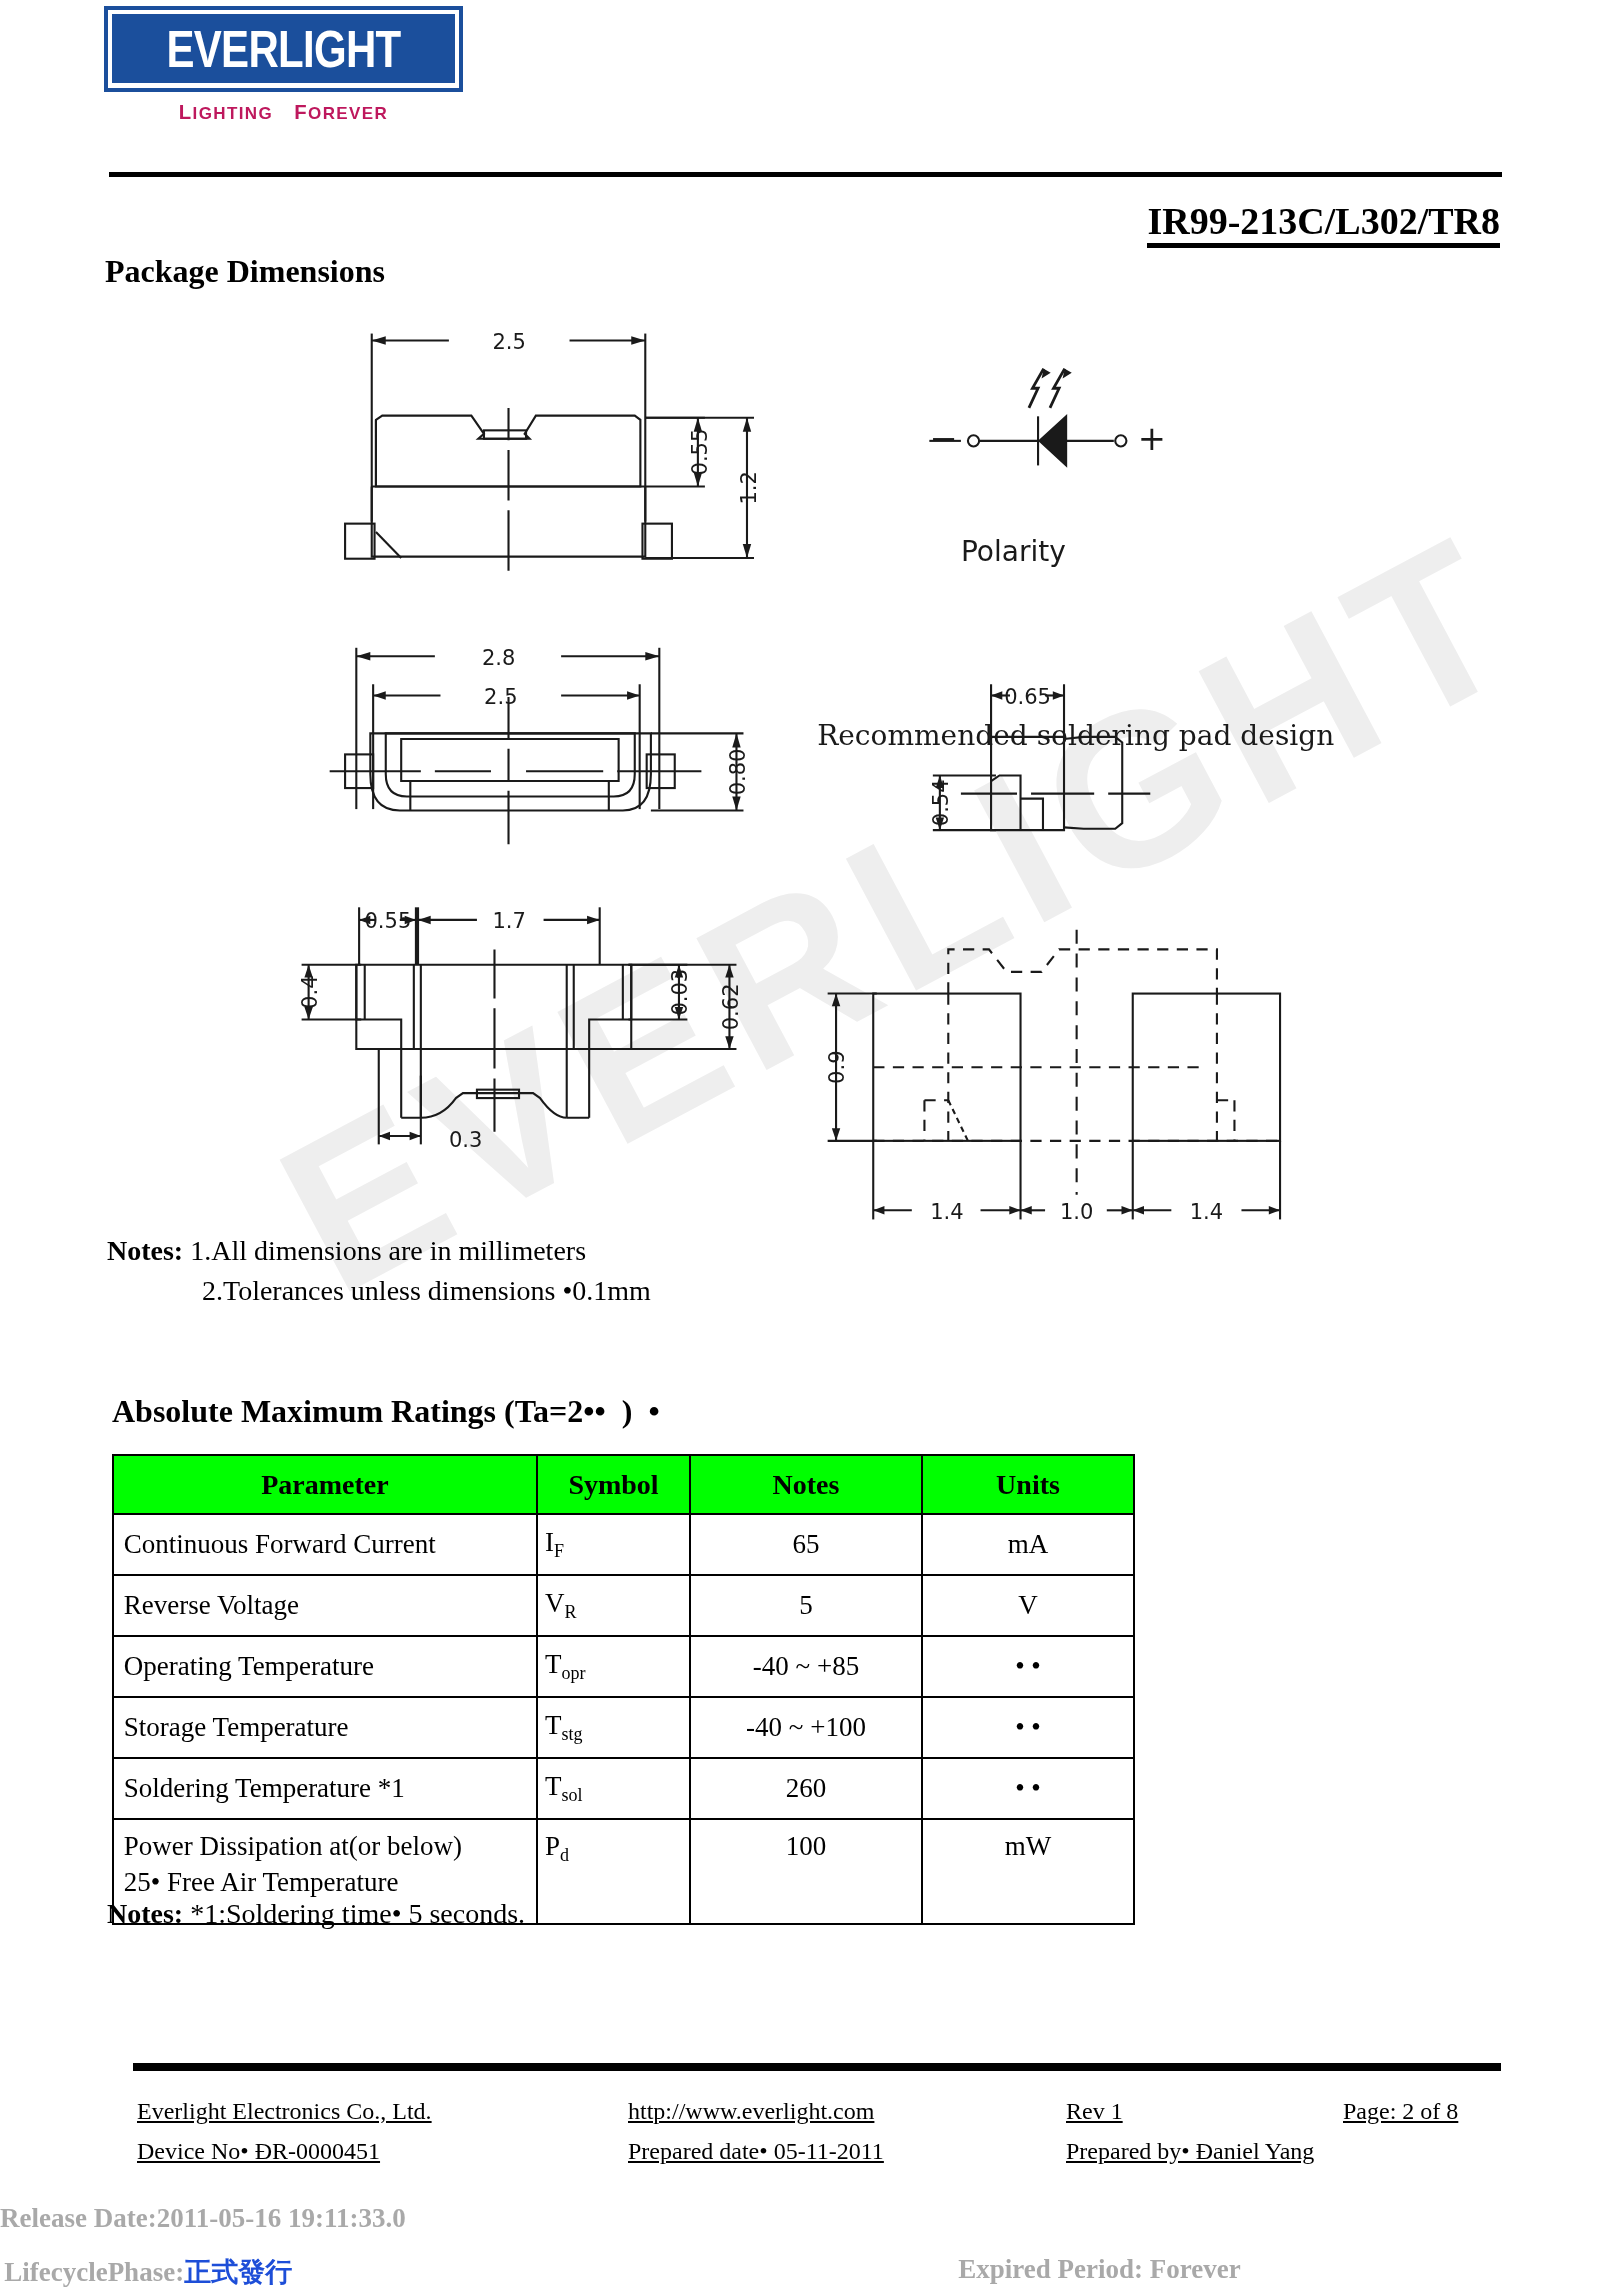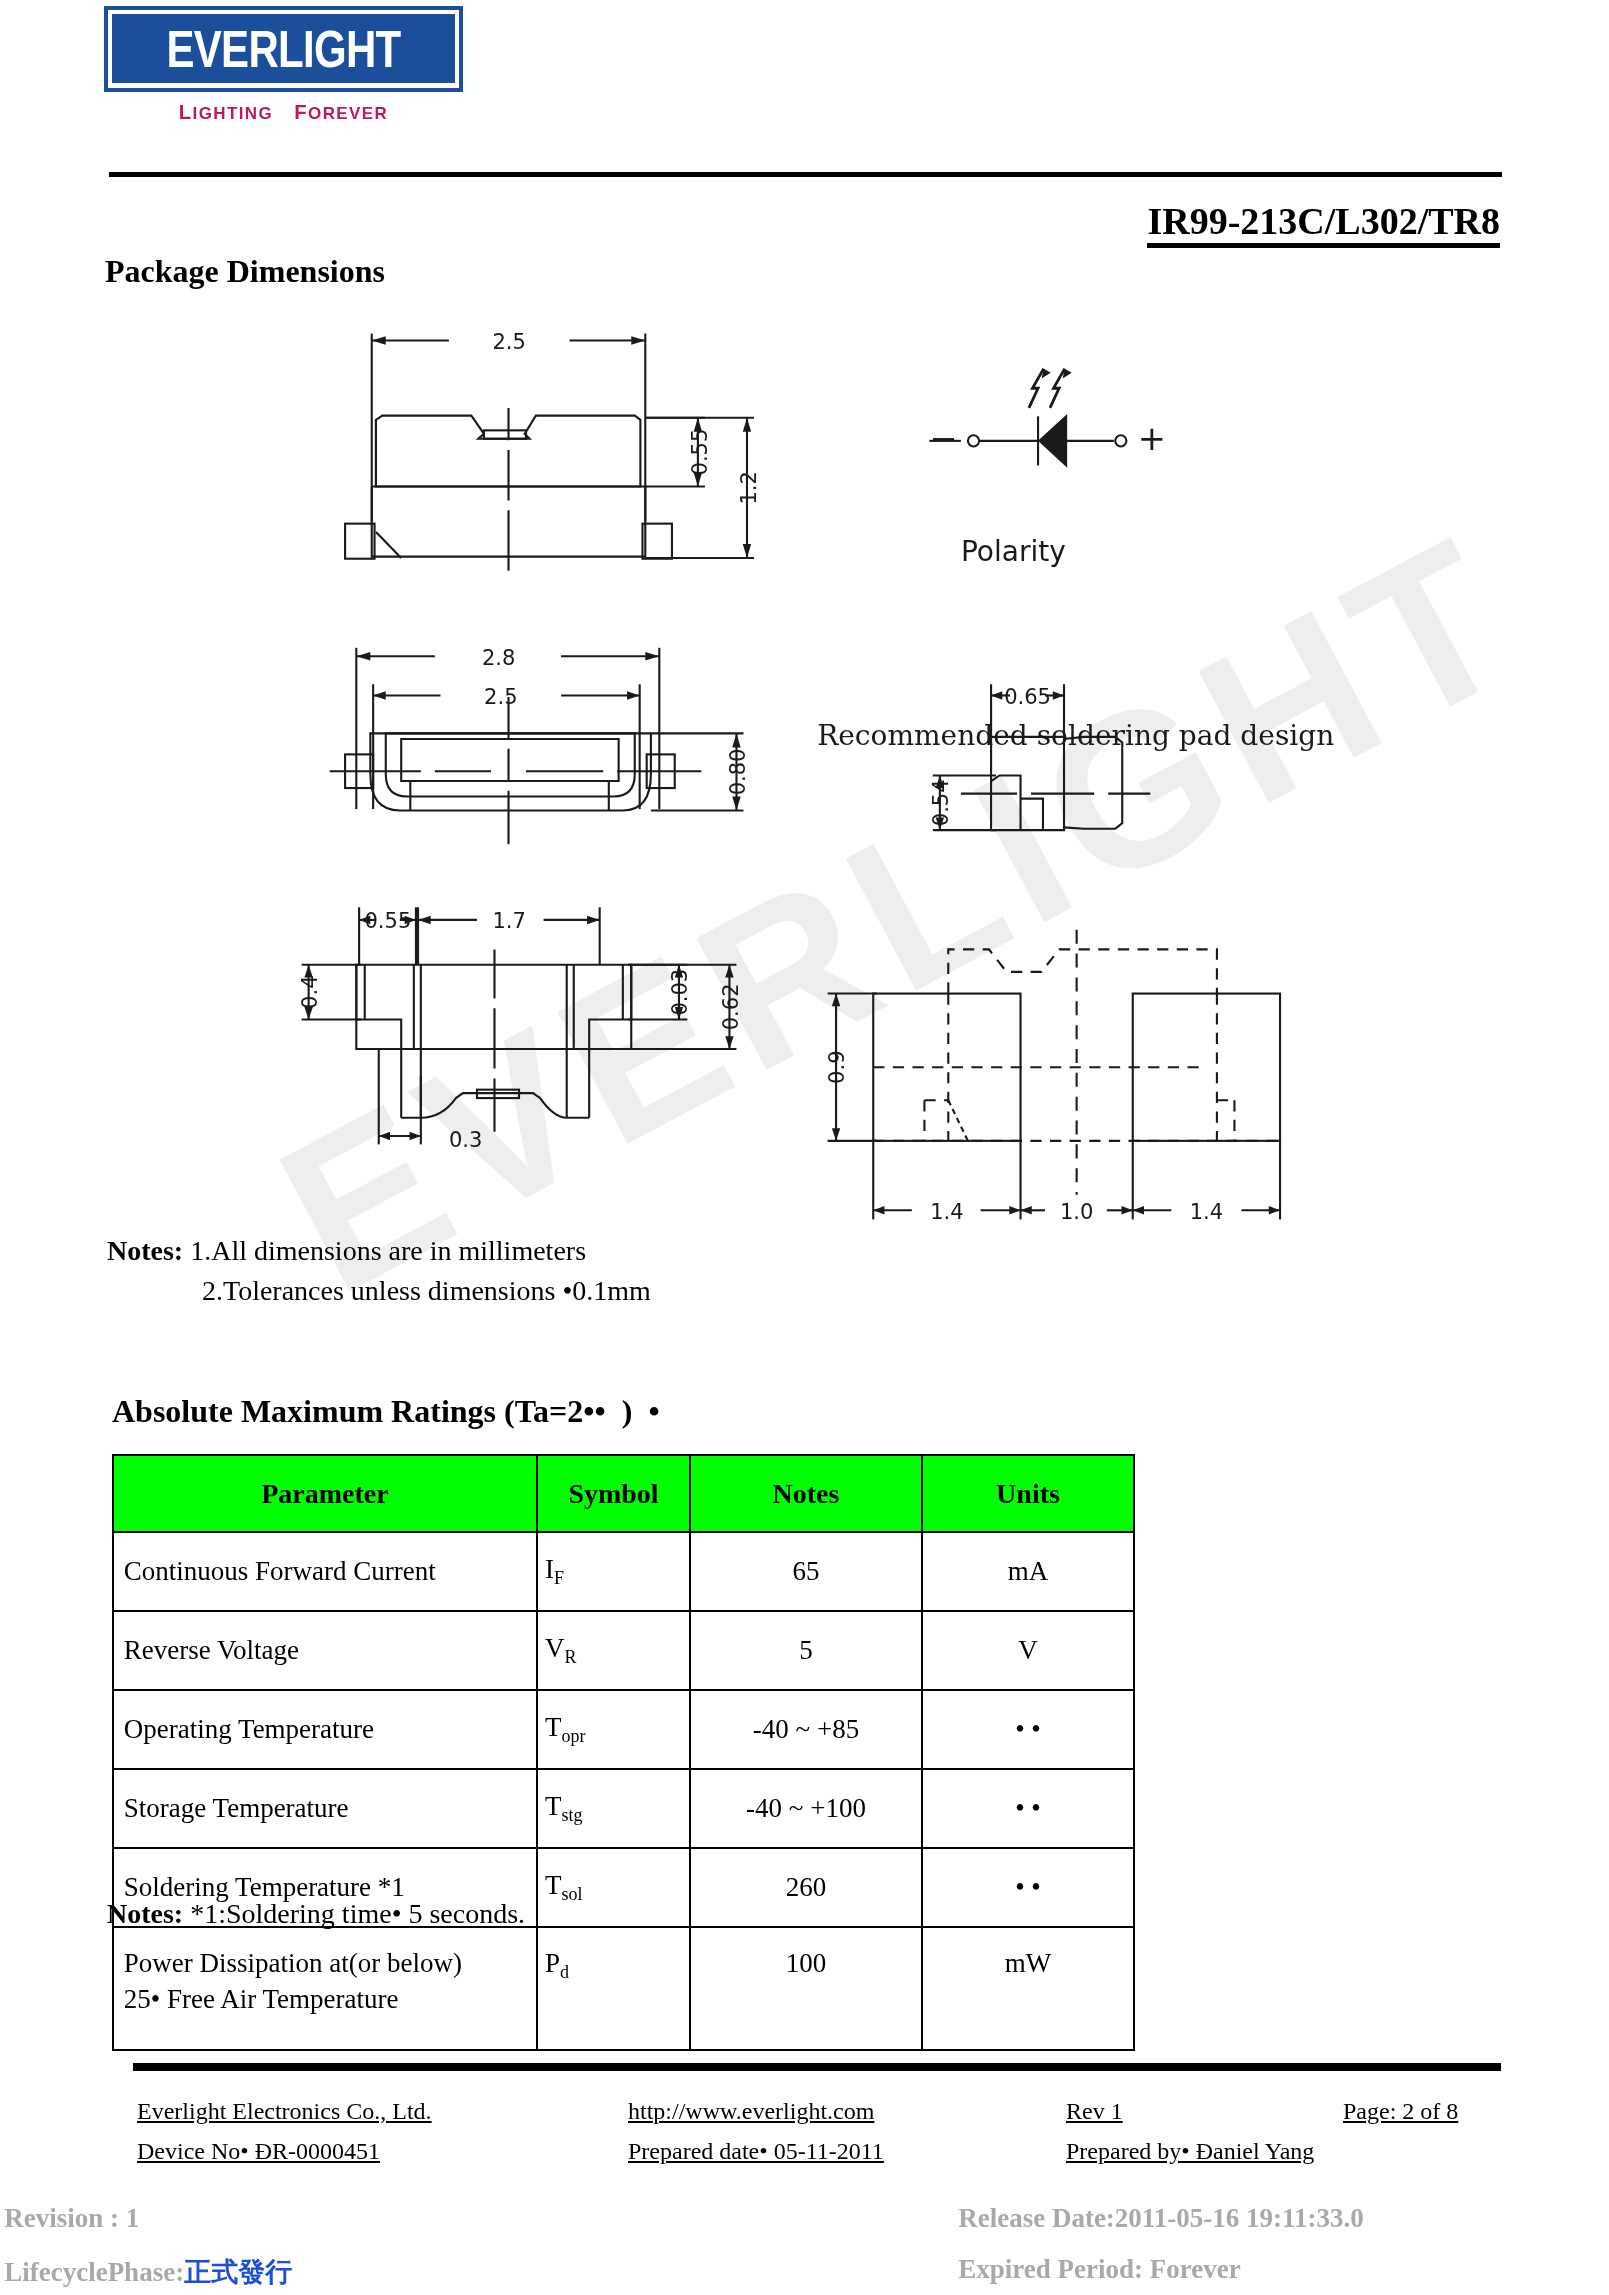--- a/index.html
+++ b/index.html
@@ -158,21 +158,21 @@
     top: 1454px;
     width: 1021px;
     border-collapse: collapse;
     z-index: 3;
     table-layout: fixed;
   }
   #amr-table th, #amr-table td {
     border: 2.1px solid #000000;
     font-size: 27px;
     font-weight: normal;
-    padding: 17px 7px;
+    padding: 8px 7px;
   }
   #amr-table thead th {
     background: #00ff00;
     font-weight: bold;
     text-align: center;
     height: 41px;
     font-size: 28px;
   }
   #amr-table td.param {
     text-align: left;
@@ -593,21 +593,20 @@
   </div>
   <div class="frow">
     <div class="fcell-a">Device No• ĐR-0000451</div>
     <div class="fcell-b">Prepared date• 05-11-2011</div>
     <div class="fcell-c">Prepared by•  Đaniel Yang</div>
   </div>
 </div>
 
 <div id="stamp">
   <div class="srow">
-    <div class="scell-l">Revision    : 1</div>
     <div class="scell-r">Release Date:2011-05-16 19:11:33.0</div>
   </div>
   <div class="srow">
     <div class="scell-l"><span>LifecyclePhase:</span><span class="cjk">正式發行</span></div>
     <div class="scell-r">Expired Period: Forever</div>
   </div>
 </div>
 
 
 </body></html>

